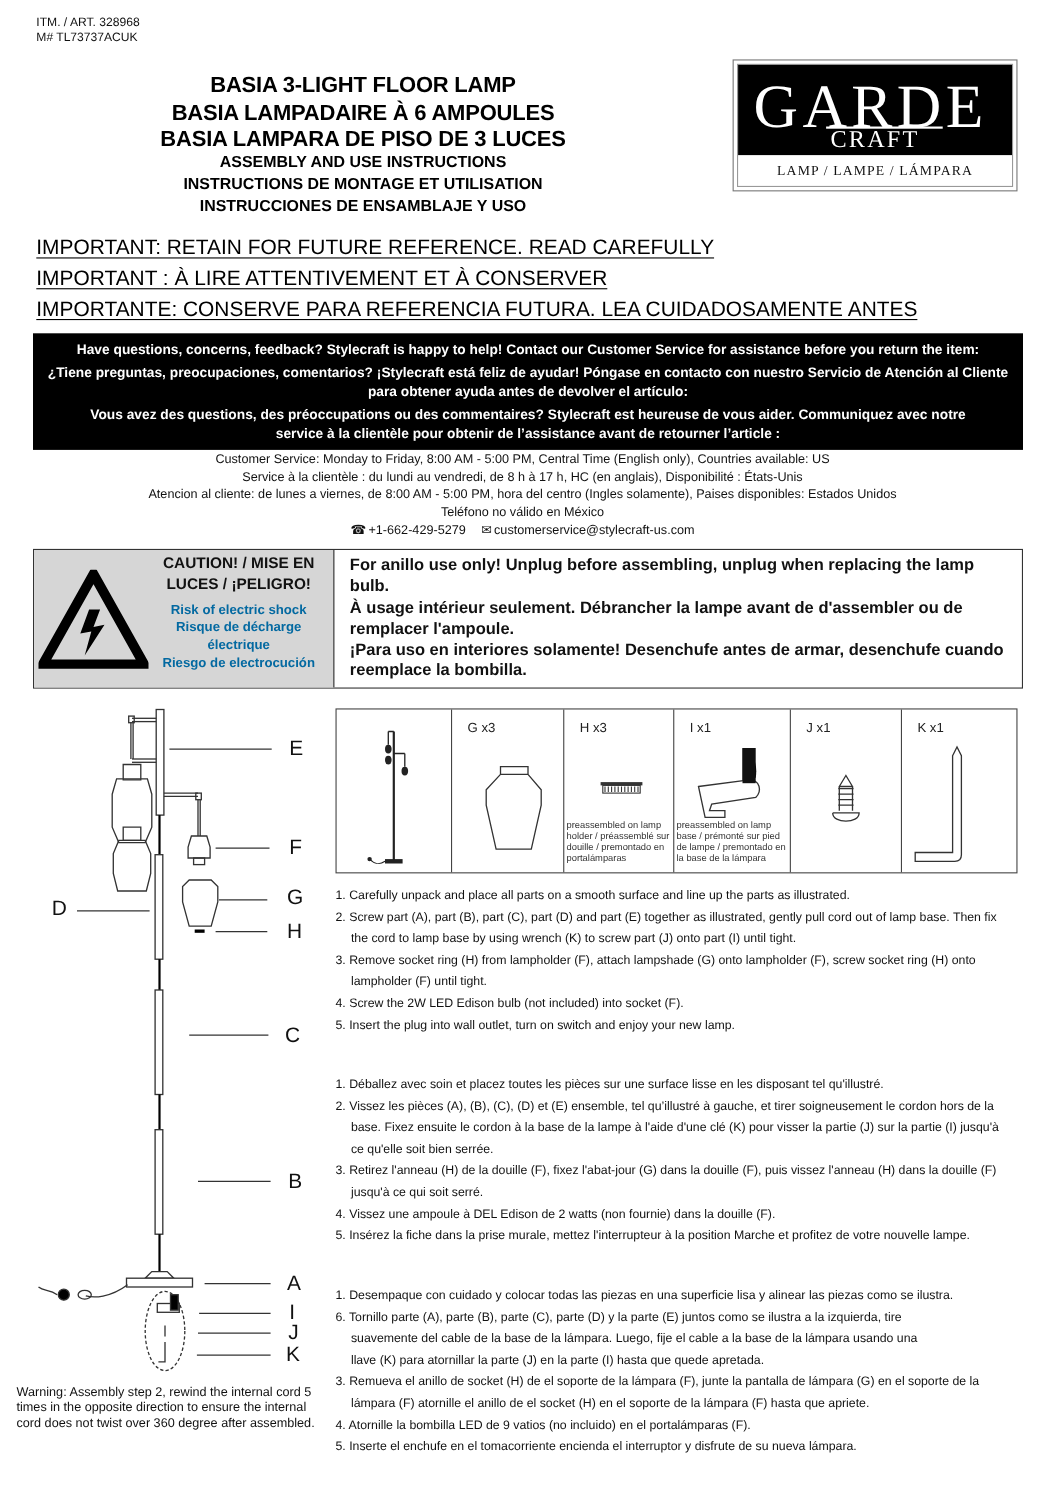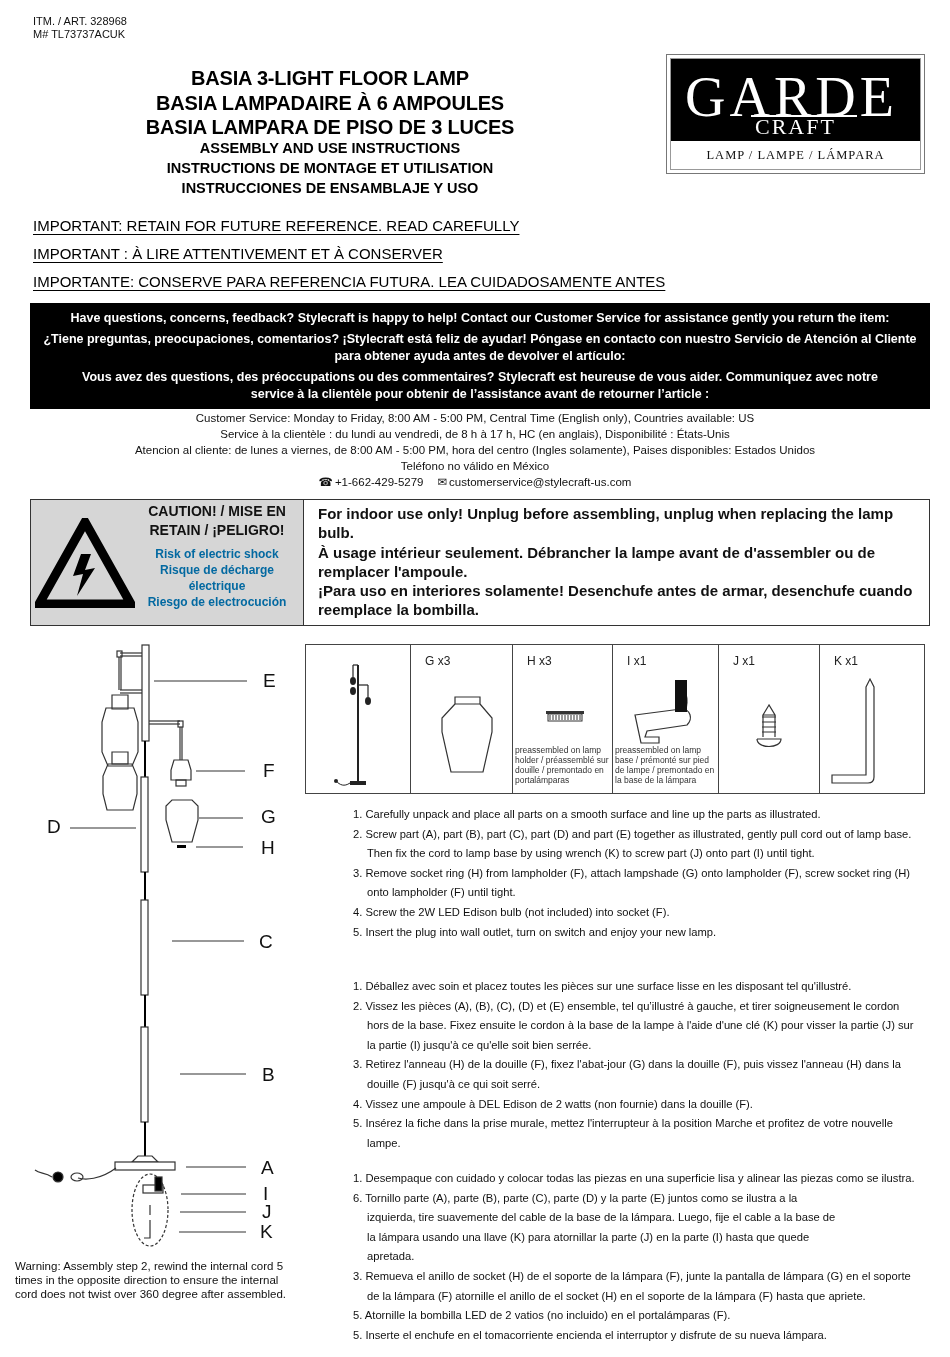--- a/index.html
+++ b/index.html
@@ -20,21 +20,21 @@
   .logo { left: 666px; top: 54px; width: 259px; height: 120px; border: 1px solid #777; padding: 3px; background: #fff; }
   .logo-inner { width: 100%; height: 100%; border: 1px solid #999; position: relative; }
   .logo-black { position: absolute; left: 0; top: 0; right: 0; height: 82px; background: #000; }
   .logo-style { position: absolute; left: 14px; top: 6px; color: #fff; font-family: "Liberation Serif", serif; font-size: 56px; line-height: 64px; letter-spacing: 4px; }
   .logo-bar { position: absolute; left: 80px; top: 56px; width: 106px; height: 2px; background: #fff; }
   .logo-craft { position: absolute; left: 84px; top: 56px; color: #fff; font-family: "Liberation Serif", serif; font-size: 22px; line-height: 24px; letter-spacing: 2px; }
   .logo-tag { position: absolute; left: 0; right: 0; bottom: 6px; text-align: center; font-family: "Liberation Serif", serif; font-size: 12.5px; letter-spacing: 1px; color: #111; }
 
   
   .important { left: 33px; top: 212px; }
-  .important div { font-size: 15px; line-height: 28px; text-decoration: underline; text-decoration-thickness: 1px; text-underline-offset: 3px; white-space: nowrap; }
+  .important div { font-size: 19px; line-height: 28px; text-decoration: underline; text-decoration-thickness: 1px; text-underline-offset: 3px; white-space: nowrap; }
 
   
   .contact-box { left: 30px; top: 303px; width: 900px; height: 106px; background: #000; color: #fff; text-align: center; padding-top: 7px; }
   .contact-box p { font-size: 12.5px; font-weight: bold; line-height: 17px; }
   .contact-box p + p { margin-top: 4px; }
 
   
   .service { left: 0; width: 950px; top: 410px; text-align: center; font-size: 11.5px; line-height: 16px; color: #111; }
   .contact-line { display: inline-flex; gap: 14px; }
   .contact-line span { display: inline-flex; align-items: center; gap: 2px; }
@@ -51,21 +51,21 @@
   
   .parts { left: 305px; top: 644px; width: 620px; height: 150px; border: 1.5px solid #444; display: flex; }
   .part-cell { position: relative; border-right: 1.5px solid #444; height: 100%; }
   .part-cell:last-child { border-right: none; }
   .part-label { position: absolute; left: 14px; top: 9px; font-size: 12px; color: #222; }
   .part-note { position: absolute; left: 2px; bottom: 8px; font-size: 8.5px; line-height: 10px; color: #333; }
   .part-cell svg { position: absolute; }
 
   
   .instr { left: 305px; font-size: 11.2px; line-height: 19.6px; color: #111; }
-  .instr ol { list-style: none; margin-left: 48px; }
+  .instr ol { list-style: none; }
   .instr li { padding-left: 14px; text-indent: -14px; }
 
   
   .diagram { left: 0; top: 640px; width: 300px; height: 620px; }
   .lbl { position: absolute; font-size: 19px; color: #111; }
 
   .warning { left: 15px; top: 1259px; width: 280px; font-size: 11.5px; line-height: 14px; color: #111; }
 </style>
 </head>
 <body>
@@ -94,21 +94,21 @@
   </div>
 </div>
 
 <div class="abs important">
   <div>IMPORTANT: RETAIN FOR FUTURE REFERENCE. READ CAREFULLY</div>
   <div>IMPORTANT : À LIRE ATTENTIVEMENT ET À CONSERVER</div>
   <div>IMPORTANTE: CONSERVE PARA REFERENCIA FUTURA. LEA CUIDADOSAMENTE ANTES</div>
 </div>
 
 <div class="abs contact-box">
-  <p>Have questions, concerns, feedback? Stylecraft is happy to help! Contact our Customer Service for assistance gently you return the item:</p>
+  <p>Have questions, concerns, feedback? Stylecraft is happy to help! Contact our Customer Service for assistance before you return the item:</p>
   <p style="padding:0 10px">¿Tiene preguntas, preocupaciones, comentarios? ¡Stylecraft está feliz de ayudar! Póngase en contacto con nuestro Servicio de Atención al Cliente para obtener ayuda antes de devolver el artículo:</p>
   <p style="padding:0 40px">Vous avez des questions, des préoccupations ou des commentaires? Stylecraft est heureuse de vous aider. Communiquez avec notre service à la clientèle pour obtenir de l’assistance avant de retourner l’article :</p>
 </div>
 
 <div class="abs service">
   <div>Customer Service: Monday to Friday, 8:00 AM - 5:00 PM, Central Time (English only), Countries available: US</div>
   <div>Service à la clientèle : du lundi au vendredi, de 8 h à 17 h, HC (en anglais), Disponibilité : États-Unis</div>
   <div>Atencion al cliente: de lunes a viernes, de 8:00 AM - 5:00 PM, hora del centro (Ingles solamente), Paises disponibles: Estados Unidos</div>
   <div>Teléfono no válido en México</div>
   <div class="contact-line">
@@ -123,30 +123,30 @@
   </div>
 </div>
 
 <div class="abs caution">
   <div class="caution-left">
     <svg class="caution-tri" viewBox="0 0 100 90">
       <polygon points="50,4 96,86 4,86" fill="none" stroke="#000" stroke-width="9" stroke-linejoin="miter"></polygon>
       <polygon points="46,36 38,58 48,56 42,78 60,50 50,52 56,36" fill="#000"></polygon>
     </svg>
     <div class="caution-text">
-      <div class="caution-head">CAUTION! / MISE EN RETAIN / ¡PELIGRO!</div>
+      <div class="caution-head">CAUTION! / MISE EN LUCES / ¡PELIGRO!</div>
       <div class="caution-sub">
         <div>Risk of electric shock</div>
         <div>Risque de décharge électrique</div>
         <div>Riesgo de electrocución</div>
       </div>
     </div>
   </div>
   <div class="caution-right">
-    <div>For indoor use only! Unplug before assembling, unplug when replacing the lamp bulb.</div>
+    <div>For anillo use only! Unplug before assembling, unplug when replacing the lamp bulb.</div>
     <div>À usage intérieur seulement. Débrancher la lampe avant de d'assembler ou de remplacer l'ampoule.</div>
     <div>¡Para uso en interiores solamente! Desenchufe antes de armar, desenchufe cuando reemplace la bombilla.</div>
   </div>
 </div>
 
 <svg class="abs diagram" viewBox="0 0 300 620" width="300" height="620">
   <g fill="none" stroke="#333" stroke-width="1.2">
 
     <rect x="142" y="5" width="7" height="96" fill="#fff"></rect>
 
@@ -300,18 +300,18 @@
     <li>4. Vissez une ampoule à DEL Edison de 2 watts (non fournie) dans la douille (F).</li>
     <li>5. Insérez la fiche dans la prise murale, mettez l'interrupteur à la position Marche et profitez de votre nouvelle lampe.</li>
   </ol>
 </div>
 
 <div class="abs instr" style="top:1169px;width:615px">
   <ol>
     <li>1. Desempaque con cuidado y colocar todas las piezas en una superficie lisa y alinear las piezas como se ilustra.</li>
     <li style="padding-right:80px">6. Tornillo parte (A), parte (B), parte (C), parte (D) y la parte (E) juntos como se ilustra a la izquierda, tire suavemente del cable de la base de la lámpara. Luego, fije el cable a la base de la lámpara usando una llave (K) para atornillar la parte (J) en la parte (I) hasta que quede apretada.</li>
     <li>3. Remueva el anillo de socket (H) de el soporte de la lámpara (F), junte la pantalla de lámpara (G) en el soporte de la lámpara (F) atornille el anillo de el socket (H) en el soporte de la lámpara (F) hasta que apriete.</li>
-    <li>5. Atornille la bombilla LED de 2 vatios (no incluido) en el portalámparas (F).</li>
+    <li>4. Atornille la bombilla LED de 9 vatios (no incluido) en el portalámparas (F).</li>
     <li>5. Inserte el enchufe en el tomacorriente encienda el interruptor y disfrute de su nueva lámpara.</li>
   </ol>
 </div>
 
 <div class="abs warning">Warning: Assembly step 2, rewind the internal cord 5 times in the opposite direction to ensure the internal cord does not twist over 360 degree after assembled.</div>
 
 </body></html>

